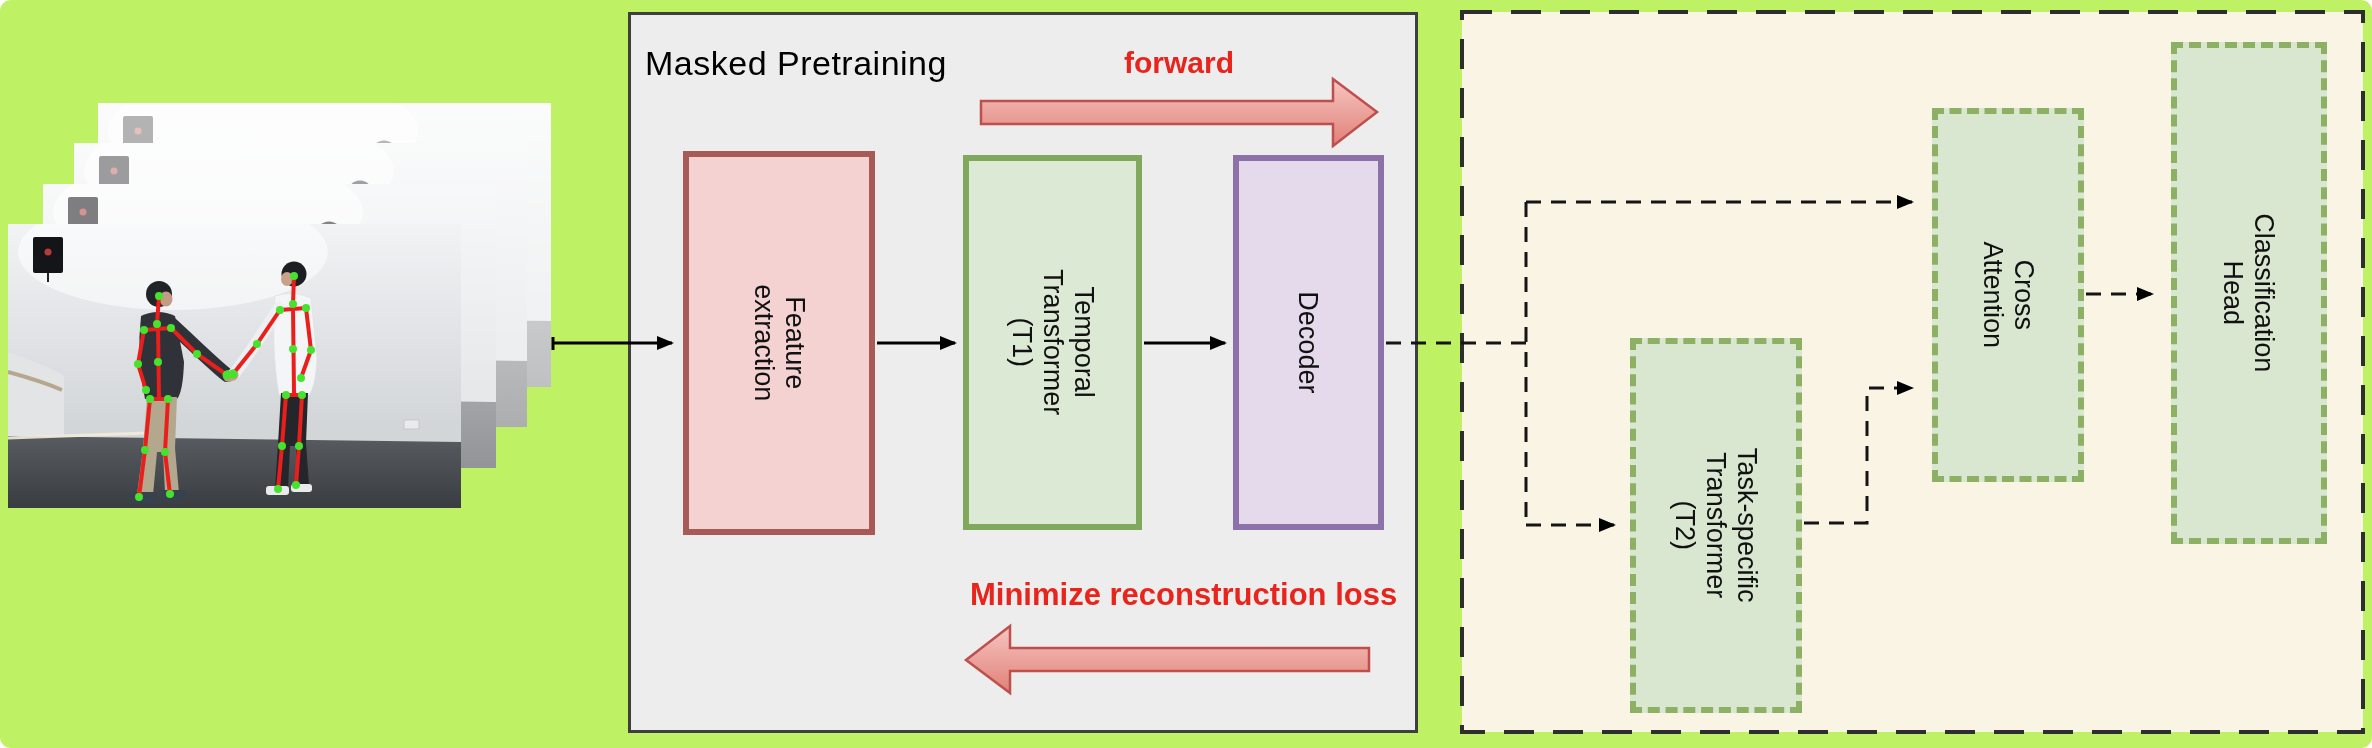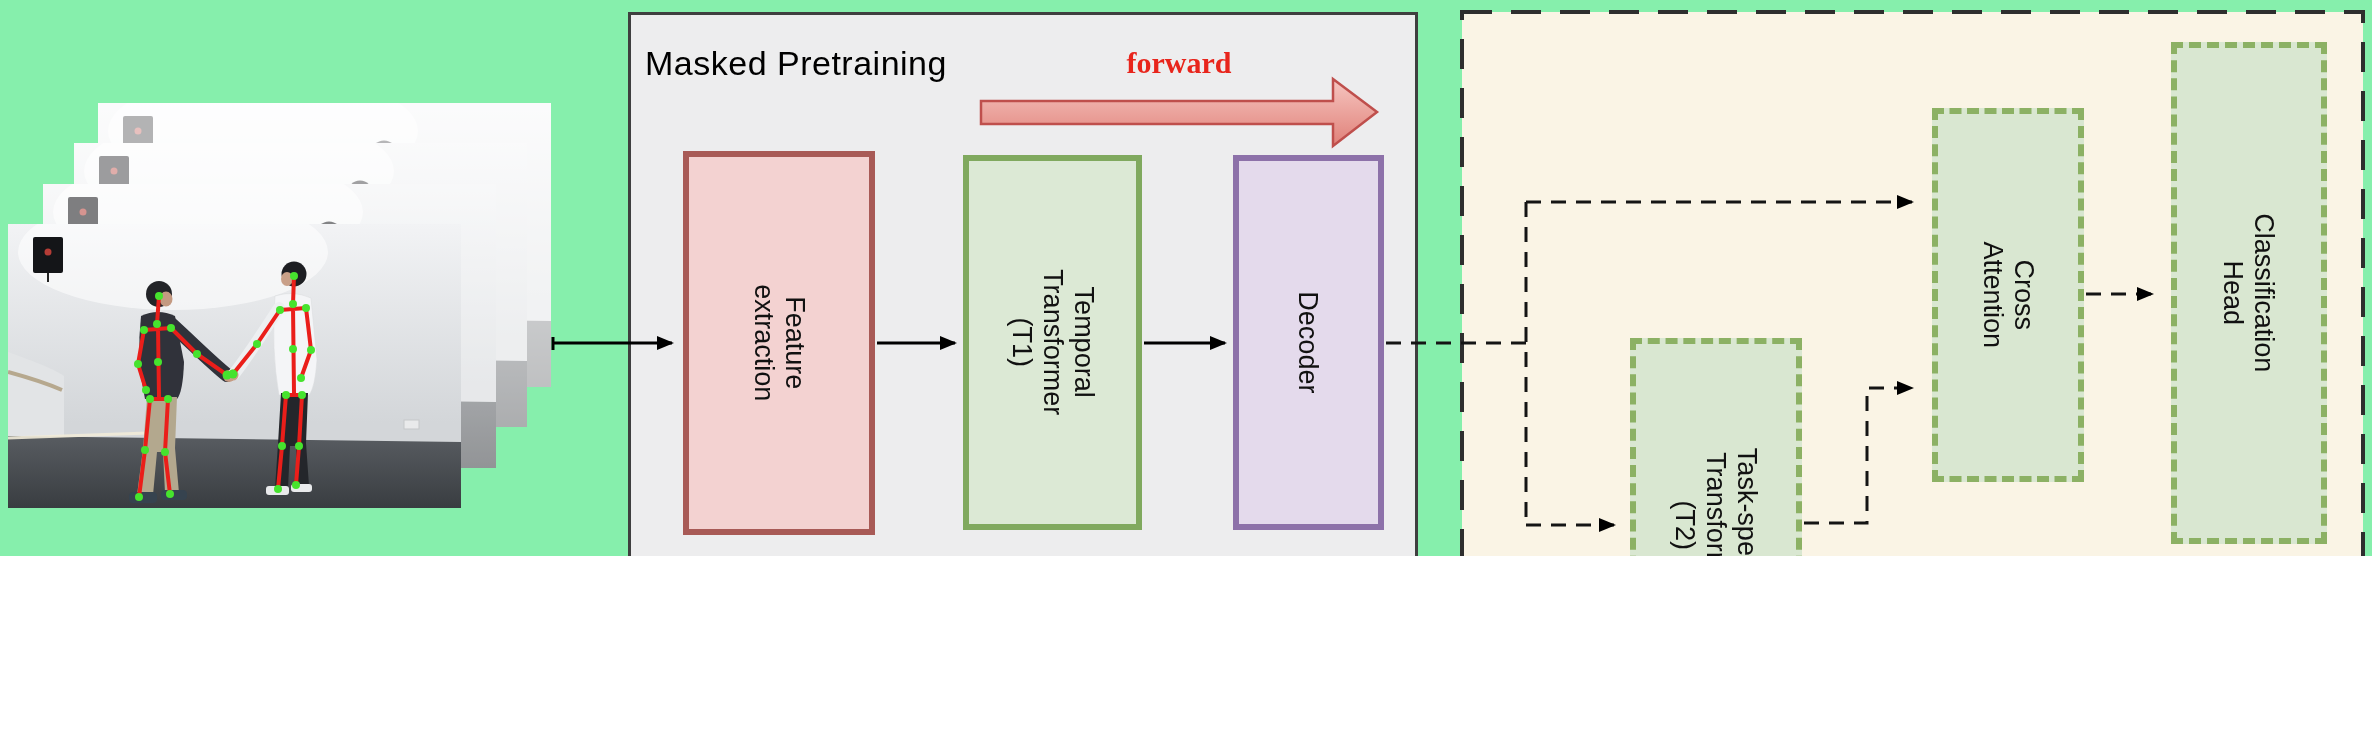--- a/index.html
+++ b/index.html
@@ -1,18 +1,18 @@
 <!DOCTYPE html>
 <html style="--panel-pretrain-bg: #ededee; --panel-pretrain-border: #3f3f3f; --panel-finetune-bg: #faf4e5; --panel-finetune-border: #2e2e2e; --feature-fill: #f3d2d1; --feature-border: #a85a56; --green-fill: #dce9d5; --green-border: #80a95e; --finetune-fill: #d9e7d1; --finetune-border: #8cb164; --decoder-fill: #e4daec; --decoder-border: #8d71a9; --red-label: #e8251c; --flow-arrow-light: #f6c6c1; --flow-arrow-dark: #e08078; --flow-arrow-border: #bf4f4c; --skeleton-line: #ea1e1a; --skeleton-joint: #46e32e;"><head>
 <meta charset="utf-8">
 <style>
   html,body { margin:0; padding:0; background:#ffffff; }
   #canvas {
-    position:relative; width:2372px; height:556px; overflow:hidden;
-    background:#86efac; font-family:"Liberation Sans", sans-serif;
+    position:relative; width:2372px; height:748px; overflow:hidden;
+    background:#bef264; font-family:"Liberation Sans", sans-serif;border-radius:11px;
   }
   * { box-sizing:border-box; }
 
   
   .frame { position:absolute; width:453px; height:284px; overflow:hidden; }
   .frame svg { display:block; }
   .veil { position:absolute; inset:0; background:#ffffff; }
 
   
   .panel { position:absolute; }
@@ -49,21 +49,21 @@
   #box-ca { left:1932px; top:108px; width:152px; height:374px;
             background:var(--finetune-fill,#d9e7d1); border:6px dashed var(--finetune-border,#8cb164); }
   #box-ch { left:2171px; top:42px;  width:156px; height:502px;
             background:var(--finetune-fill,#d9e7d1); border:6px dashed var(--finetune-border,#8cb164); }
 
   
   .flow-label {
     position:absolute; font-weight:bold; color:var(--red-label,#e8251c);
     text-align:center; white-space:nowrap;
   }
-  #label-forward { left:979px; width:400px; top:46px;  font-size:30px;font-family:Liberation Serif, serif; }
+  #label-forward { left:979px; width:400px; top:46px;  font-size:30px; }
   #label-loss    { left:970px; width:400px; top:577px; font-size:31px; }
 
   
   #overlay { position:absolute; inset:0; pointer-events:none; }
   .sline { stroke:#000; stroke-width:3; fill:none; }
   .dline { stroke:#141414; stroke-width:3; fill:none; stroke-dasharray:15 10; }
   .cascade-border { stroke:var(--panel-finetune-border,#2e2e2e); stroke-width:4; fill:none; stroke-dasharray:30 19; }
   .flow-poly { stroke:var(--flow-arrow-border,#bf4f4c); stroke-width:2.5; }
 </style>
 </head>

